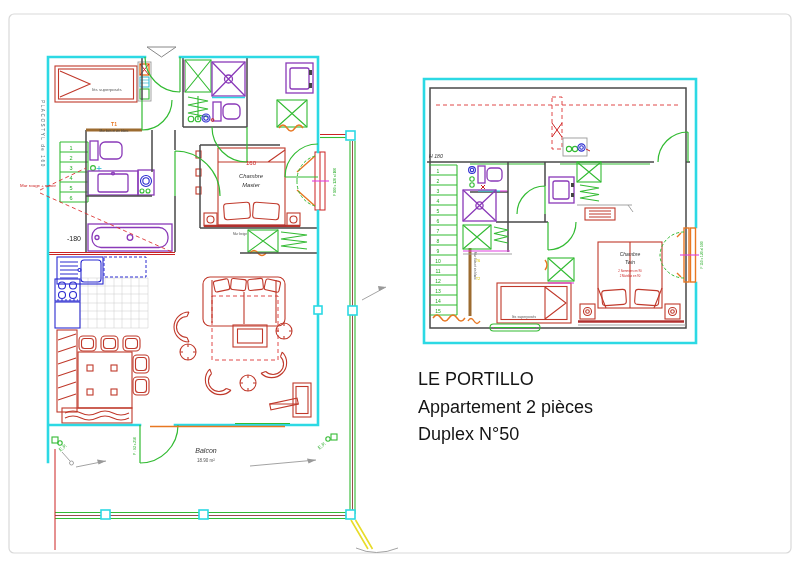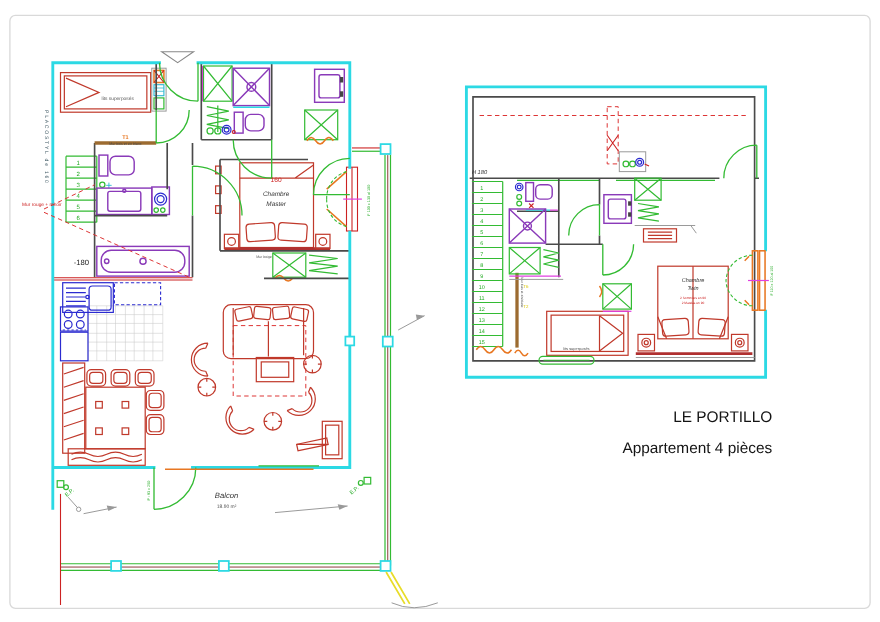--- a/index.html
+++ b/index.html
@@ -20,22 +20,22 @@
   .cg{stroke:#33bb33;stroke-width:1.1;fill:none;}
   .or{stroke:#e87722;stroke-width:1.4;fill:none;}
   .mg{stroke:#e040e0;stroke-width:1.1;fill:none;}
   .gr{stroke:#999;stroke-width:0.9;fill:none;}
   .grid{stroke:#c9c9c9;stroke-width:0.5;fill:none;}
   .rd{stroke:#cc2222;stroke-width:1;fill:none;}
   .rdash{stroke:#dd3333;stroke-width:0.9;fill:none;stroke-dasharray:4 3;}
   .yw{stroke:#e8dc2a;stroke-width:1.6;fill:none;}
   .cy{stroke:#2cd9e4;stroke-width:1.6;fill:#fff;}
   .tspread{letter-spacing:1.6px;}
-  .caption{position:absolute;left:418px;top:366px;width:284px;text-align:right;
-           color:#141414;font-size:14px;line-height:27.5px;font-weight:400;}
+  .caption{position:absolute;left:418px;top:366px;width:284px;text-align:left;
+           color:#141414;font-size:18px;line-height:27.5px;font-weight:400;}
 </style>
 </head>
 <body>
 
 <div class="stage">
 <svg width="800" height="565" viewBox="0 0 800 565">
 
   <rect x="9" y="14" width="782" height="539" rx="5" fill="none" stroke="#d9d9d9" stroke-width="1.2"></rect>
 
   <g>
@@ -426,15 +426,16 @@
       <path class="mg" stroke-width="0.9" d="M680,255H699"></path>
       <path class="or" stroke-width="1" d="M681,233l-4,4M681,277l-4,-4"></path>
     </g>
     <text x="703" y="255" font-size="3.3" fill="#22aa22" text-anchor="middle" transform="rotate(-90 703 255)">F 110 x 120 al 100</text>
   </g>
 </svg>
 
 
 <div class="caption">
   <div>LE PORTILLO</div>
-  <div>Appartement 4 pièces</div>
+  <div>Appartement 2 pièces</div>
+  <div>Duplex N°50</div>
 </div>
 </div>
 
 </body></html>

